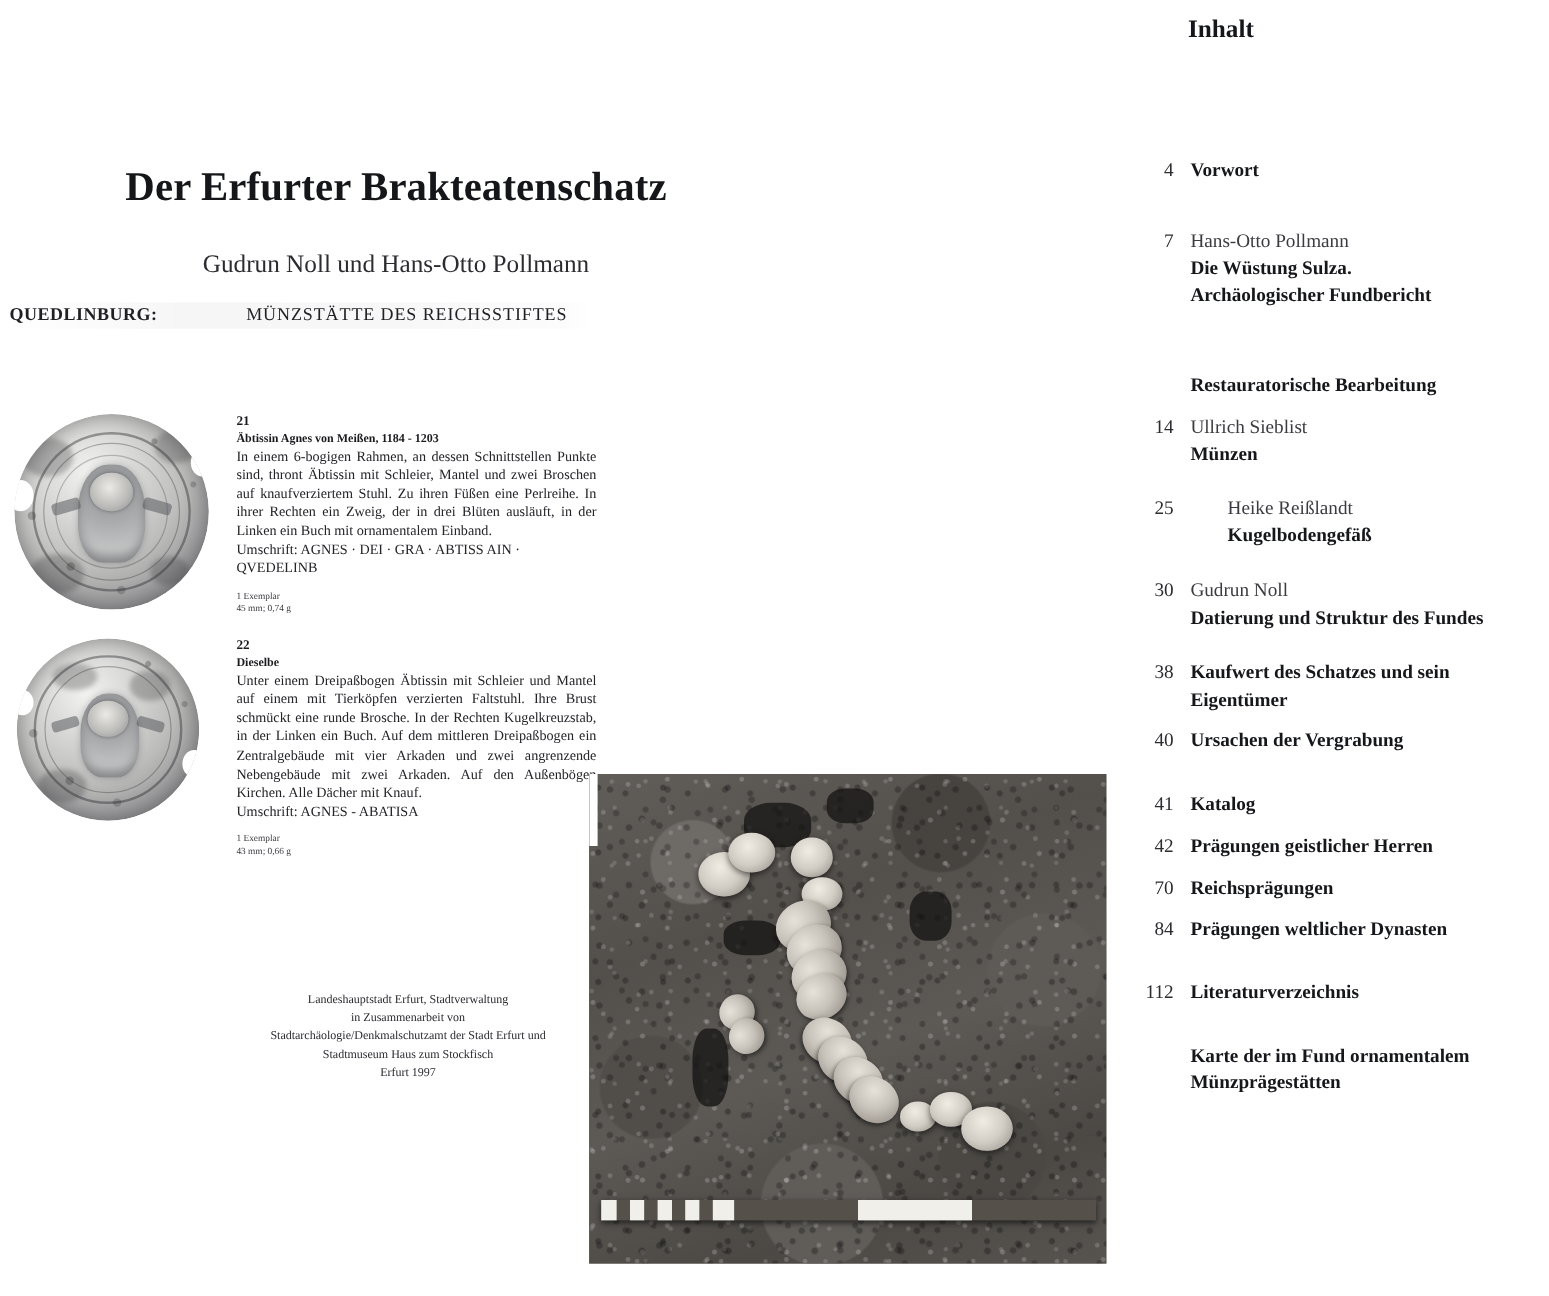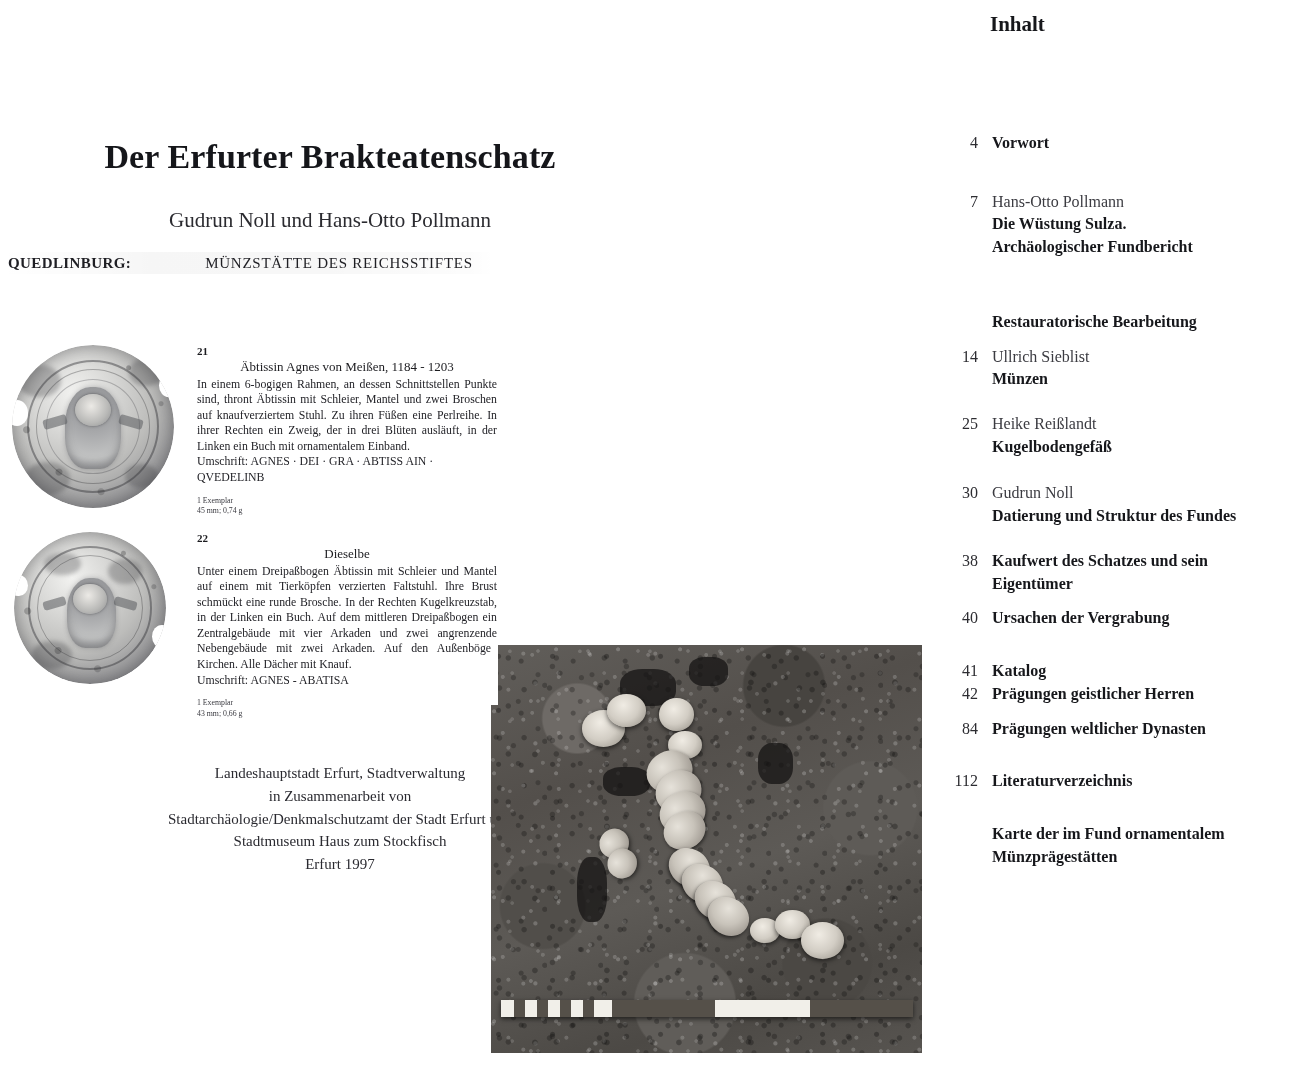--- a/index.html
+++ b/index.html
@@ -165,25 +165,24 @@
     width: 300px;
     margin-left: 12px;
   }
   .entry-num {
     font-size: 11px;
     font-weight: bold;
     line-height: 1.25;
     color: #1b1b1f;
   }
   .entry-ruler {
-    font-size: 13px;
-    font-weight: normal;
+    font-size: 10px;
+    font-weight: bold;
     line-height: 1.3;
     color: #1b1b1f;
-    text-align: center;
   }
   .entry-desc {
     margin-top: 1px;
     font-size: 11.8px;
     line-height: 1.32;
     text-align: justify;
     color: #232328;
   }
   .entry-legend {
     margin-top: 0px;
@@ -194,24 +193,24 @@
   .entry-meta {
     margin-top: 10px;
     font-size: 7.8px;
     line-height: 1.35;
     color: #3a3a40;
   }
 
   
   #imprint {
     position: absolute;
-    left: 160px; top: 762px;
+    left: 160px; top: 826px;
     width: 360px;
     text-align: center;
-    font-size: 15px;
+    font-size: 10px;
     line-height: 1.52;
     color: #2a2a30;
   }
 
   
   #excavation-photo {
     position: absolute;
     left: 491px; top: 645px;
     width: 431px; height: 408px;
     overflow: hidden;
@@ -506,21 +505,21 @@
           <div class="toc-label">Restauratorische Bearbeitung</div>
         </div>
       </div>
       <div class="toc-row" style="margin-top: 12px;">
         <div class="toc-page-num">14</div>
         <div class="toc-body">
           <div class="toc-author">Ullrich Sieblist</div>
           <div class="toc-label">Münzen</div>
         </div>
       </div>
-      <div class="toc-row" style="margin-top: 22px;">
+      <div class="toc-row" style="margin-top: 22px; gap: 31px;">
         <div class="toc-page-num">25</div>
         <div class="toc-body">
           <div class="toc-author">Heike Reißlandt</div>
           <div class="toc-label">Kugelbodengefäß</div>
         </div>
       </div>
       <div class="toc-row" style="margin-top: 24px;">
         <div class="toc-page-num">30</div>
         <div class="toc-body">
           <div class="toc-author">Gudrun Noll</div>
@@ -538,24 +537,30 @@
         <div class="toc-body">
           <div class="toc-label">Ursachen der Vergrabung</div>
         </div>
       </div>
       <div class="toc-row" style="margin-top: 30px;">
         <div class="toc-page-num">41</div>
         <div class="toc-body">
           <div class="toc-label">Katalog</div>
         </div>
       </div>
-      <div class="toc-row" style=" font-family: Liberation Serif, serif;">
+      <div class="toc-row" style="margin-top: 12px; font-family: Liberation Serif, serif;">
         <div class="toc-page-num">42</div>
         <div class="toc-body">
           <div class="toc-label">Prägungen geistlicher Herren</div>
+        </div>
+      </div>
+      <div class="toc-row" style="margin-top: 12px;">
+        <div class="toc-page-num">70</div>
+        <div class="toc-body">
+          <div class="toc-label">Reichsprägungen</div>
         </div>
       </div>
       <div class="toc-row" style="margin-top: 12px;">
         <div class="toc-page-num">84</div>
         <div class="toc-body">
           <div class="toc-label">Prägungen weltlicher Dynasten</div>
         </div>
       </div>
       <div class="toc-row" style="margin-top: 30px;">
         <div class="toc-page-num">112</div>

